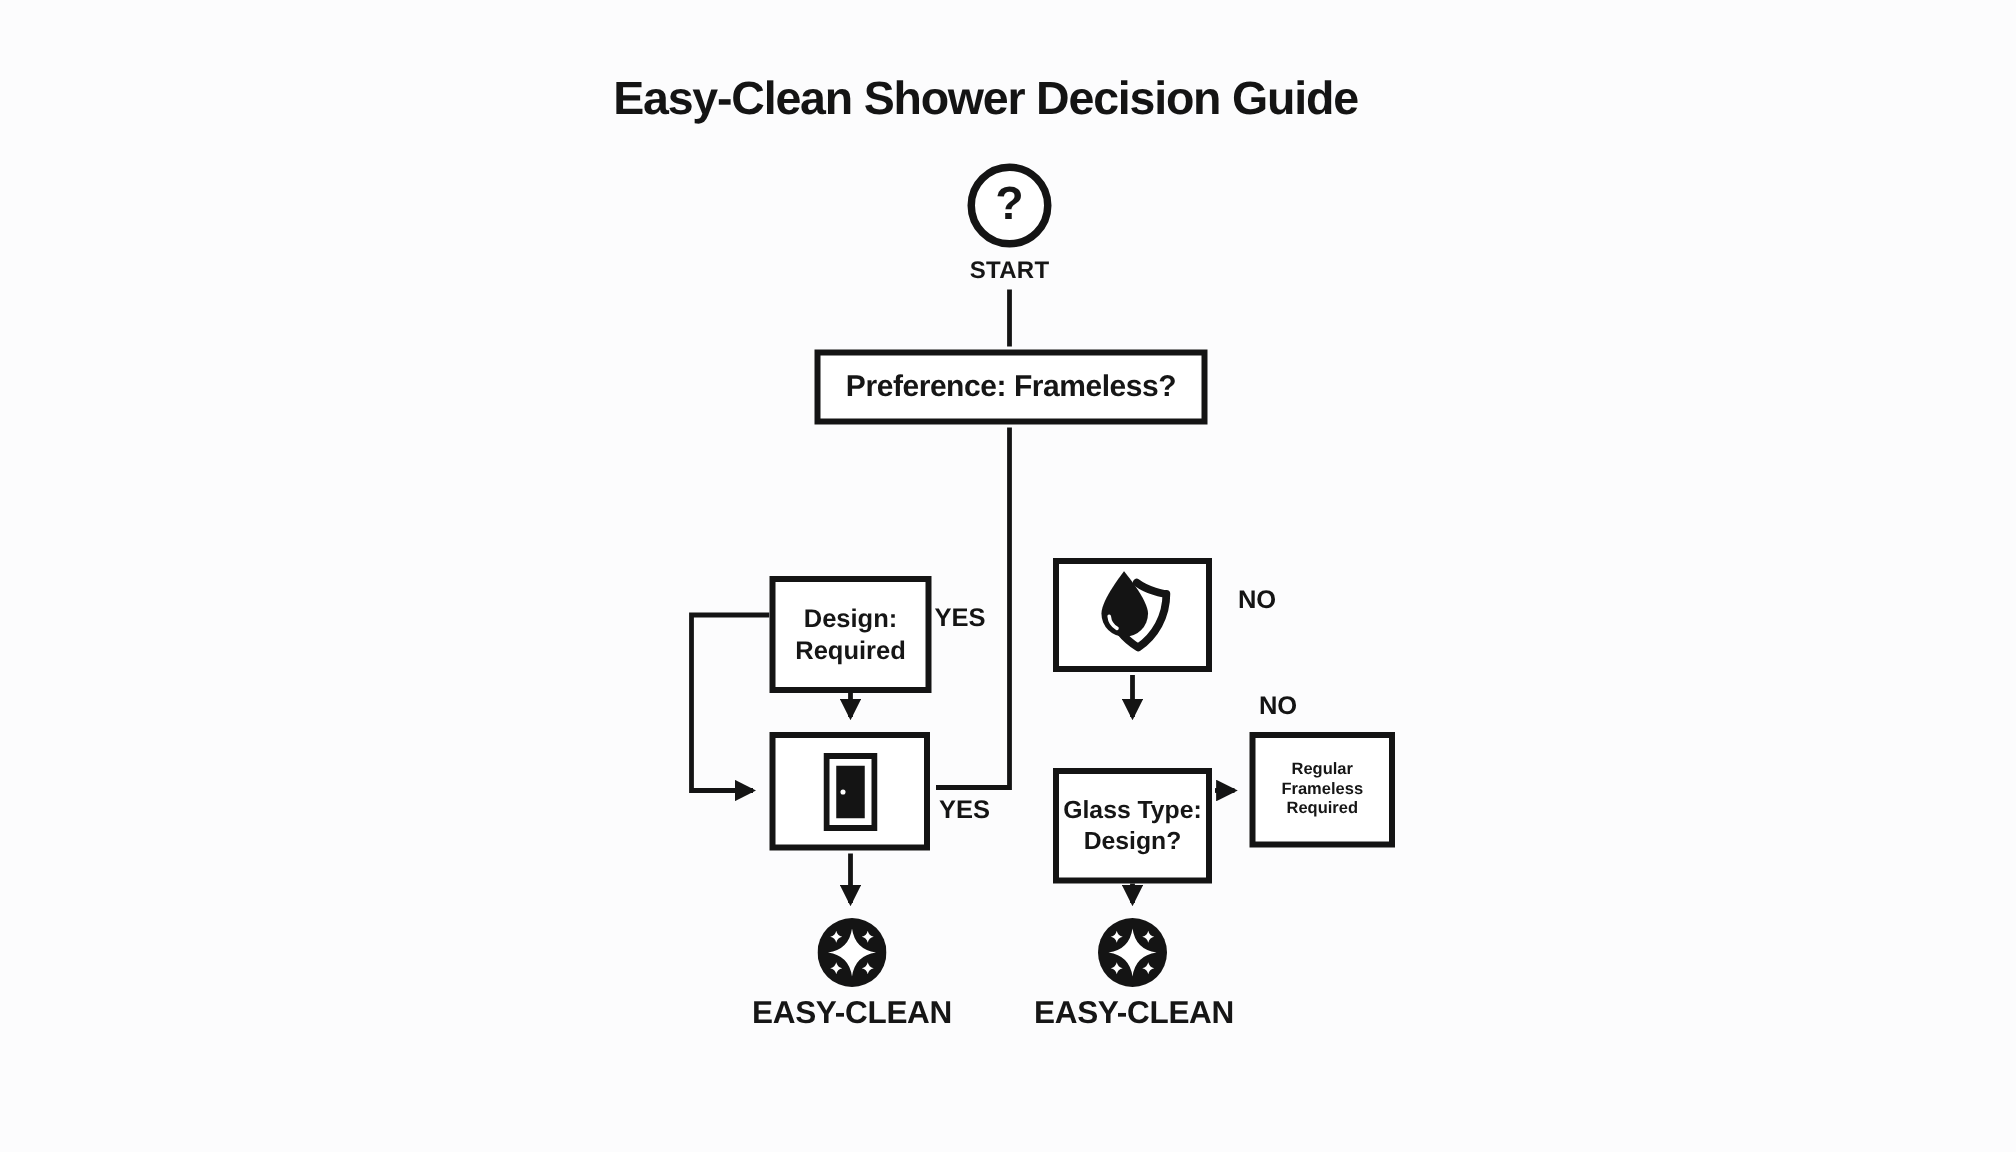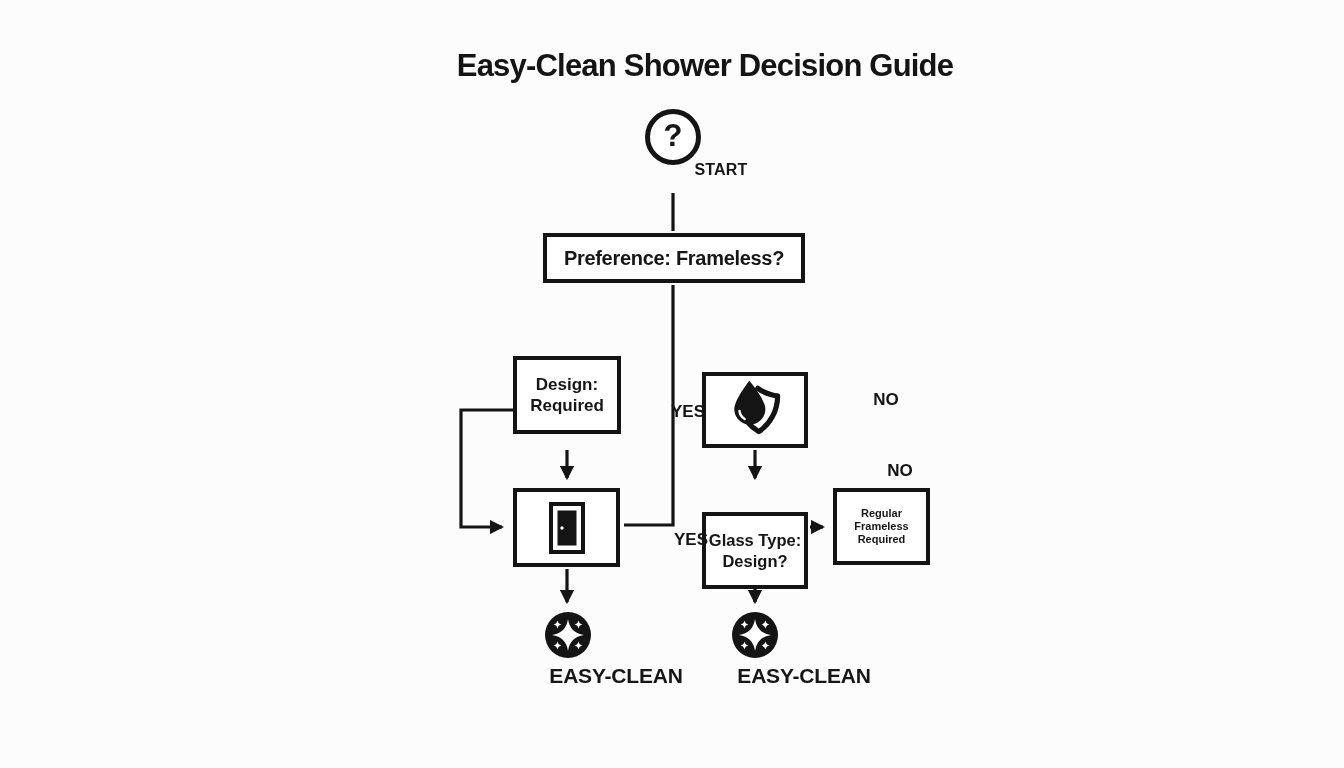--- a/index.html
+++ b/index.html
@@ -3,53 +3,53 @@
 <meta charset="utf-8">
 <style>
   html,body{margin:0;padding:0;}
   #canvas{
     position:relative;width:1344px;height:768px;overflow:hidden;
     background:#fcfcfd;
     font-family:"Liberation Sans", sans-serif;
     color:#161616;
   }
   .abs{position:absolute;}
-  .center{transform:translate(-50%,-50%);margin-left:48px;}
+  .center{transform:translate(-50%,-50%);}
   #title{
     left:657px;top:66px;
     font-size:31px;font-weight:700;letter-spacing:-0.8px;white-space:nowrap;
     color:#141414;
   }
   #connectors{left:0;top:0;width:1344px;height:768px;}
   .box{
     position:absolute;background:#ffffff;border:4px solid #141414;
     box-sizing:border-box;
     display:flex;flex-direction:column;align-items:center;justify-content:center;
     font-weight:700;text-align:center;line-height:1.25;
   }
   #preference-box{left:543px;top:233px;width:262px;height:50px;font-size:20px;letter-spacing:-0.3px;}
-  #design-box{left:513px;top:356px;width:108px;height:78px;font-size:17px;}
+  #design-box{left:513px;top:384px;width:108px;height:78px;font-size:17px;}
   #door-box{left:513px;top:488px;width:107px;height:79px;}
   #water-box{left:702px;top:372px;width:106px;height:76px;}
   #glass-box{left:702px;top:512px;width:106px;height:77px;font-size:16.5px;}
   #regular-box{left:833px;top:488px;width:97px;height:77px;font-size:11px;line-height:1.18;}
   .branch-label{
     font-size:17px;font-weight:700;white-space:nowrap;color:#141414;
   }
   #label-design-yes{left:640px;top:412px;}
   #label-door-yes{left:643px;top:540px;}
   #label-water-no{left:838px;top:400px;}
   #label-regular-no{left:852px;top:471px;}
   #start-circle{
     left:645px;top:109px;width:56px;height:56px;box-sizing:border-box;
     border:5.5px solid #141414;border-radius:50%;background:#fff;
     display:flex;align-items:center;justify-content:center;
   }
   #start-circle .qmark{font-size:31px;font-weight:800;margin-top:-2px;}
-  #start-label{left:673px;top:170px;font-size:16px;font-weight:700;letter-spacing:0.2px;}
+  #start-label{left:673px;top:181px;font-size:16px;font-weight:700;letter-spacing:0.2px;}
   .sparkle-circle{width:46px;height:46px;}
   #sparkle-left{left:545px;top:612px;}
   #sparkle-right{left:732px;top:612px;}
   .outcome-label{font-size:21px;font-weight:700;letter-spacing:-0.2px;white-space:nowrap;}
   #outcome-left{left:568px;top:676px;}
   #outcome-right{left:756px;top:676px;}
 </style>
 </head>
 <body>
 

